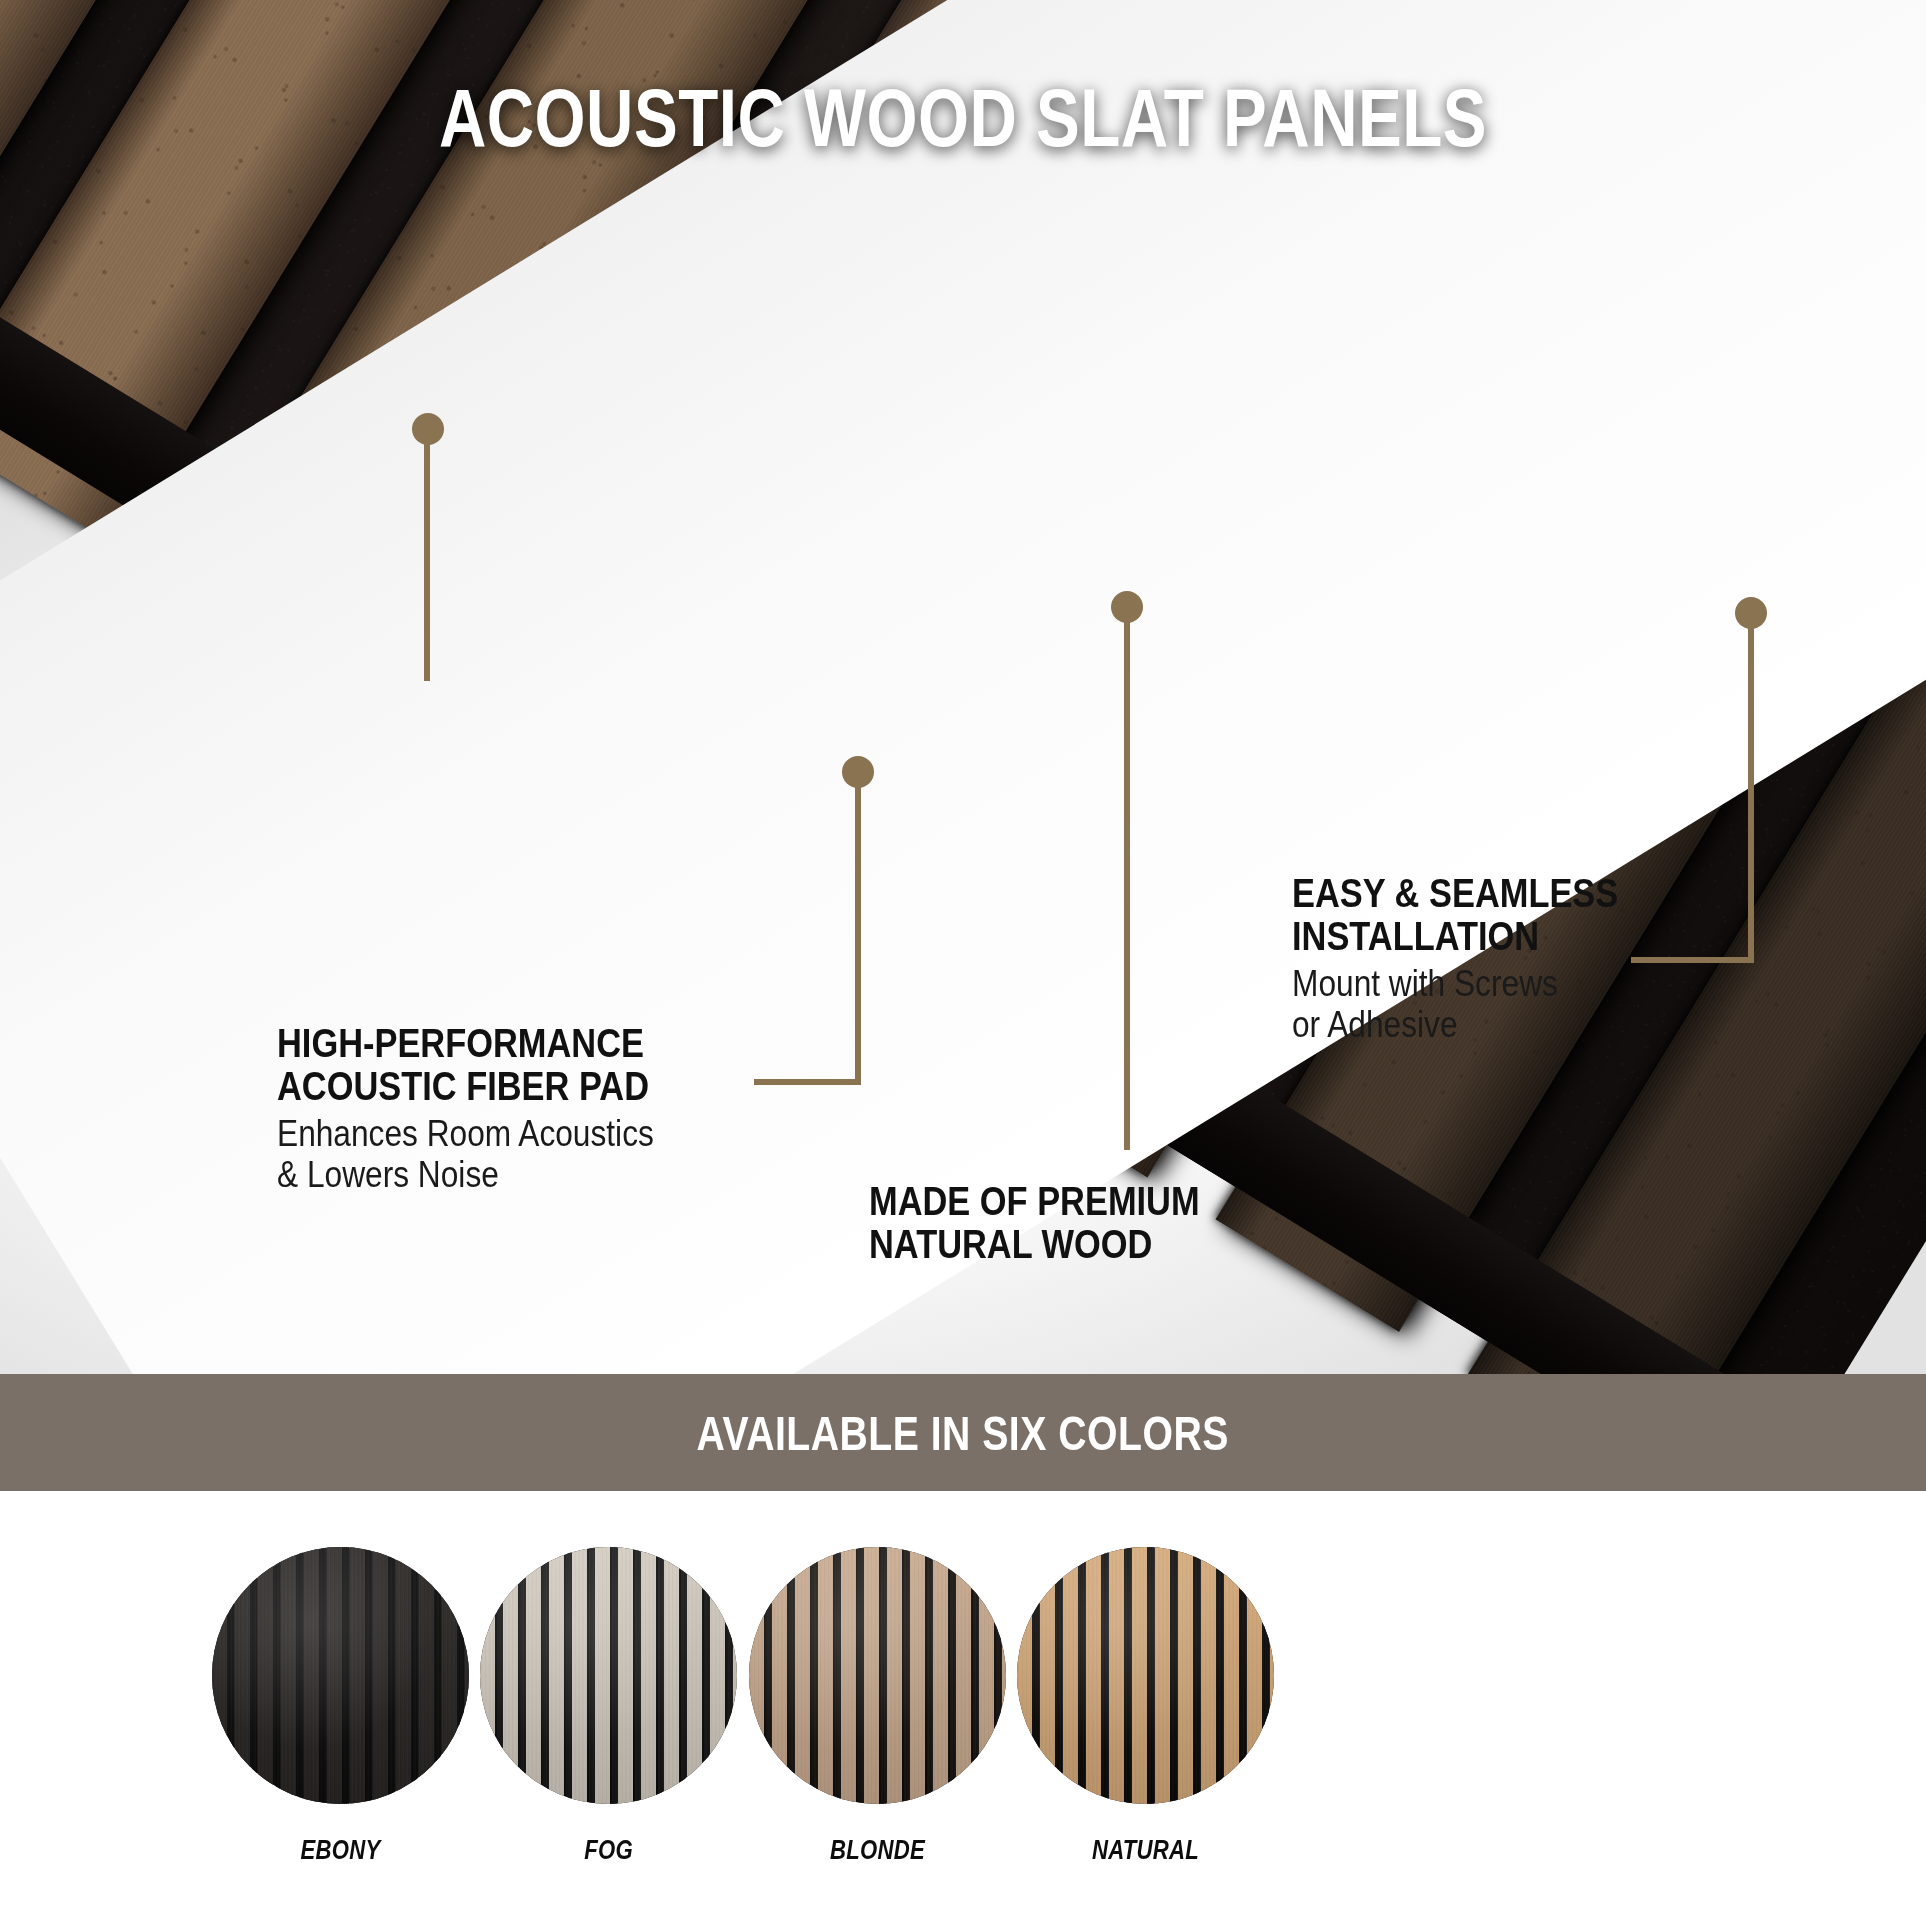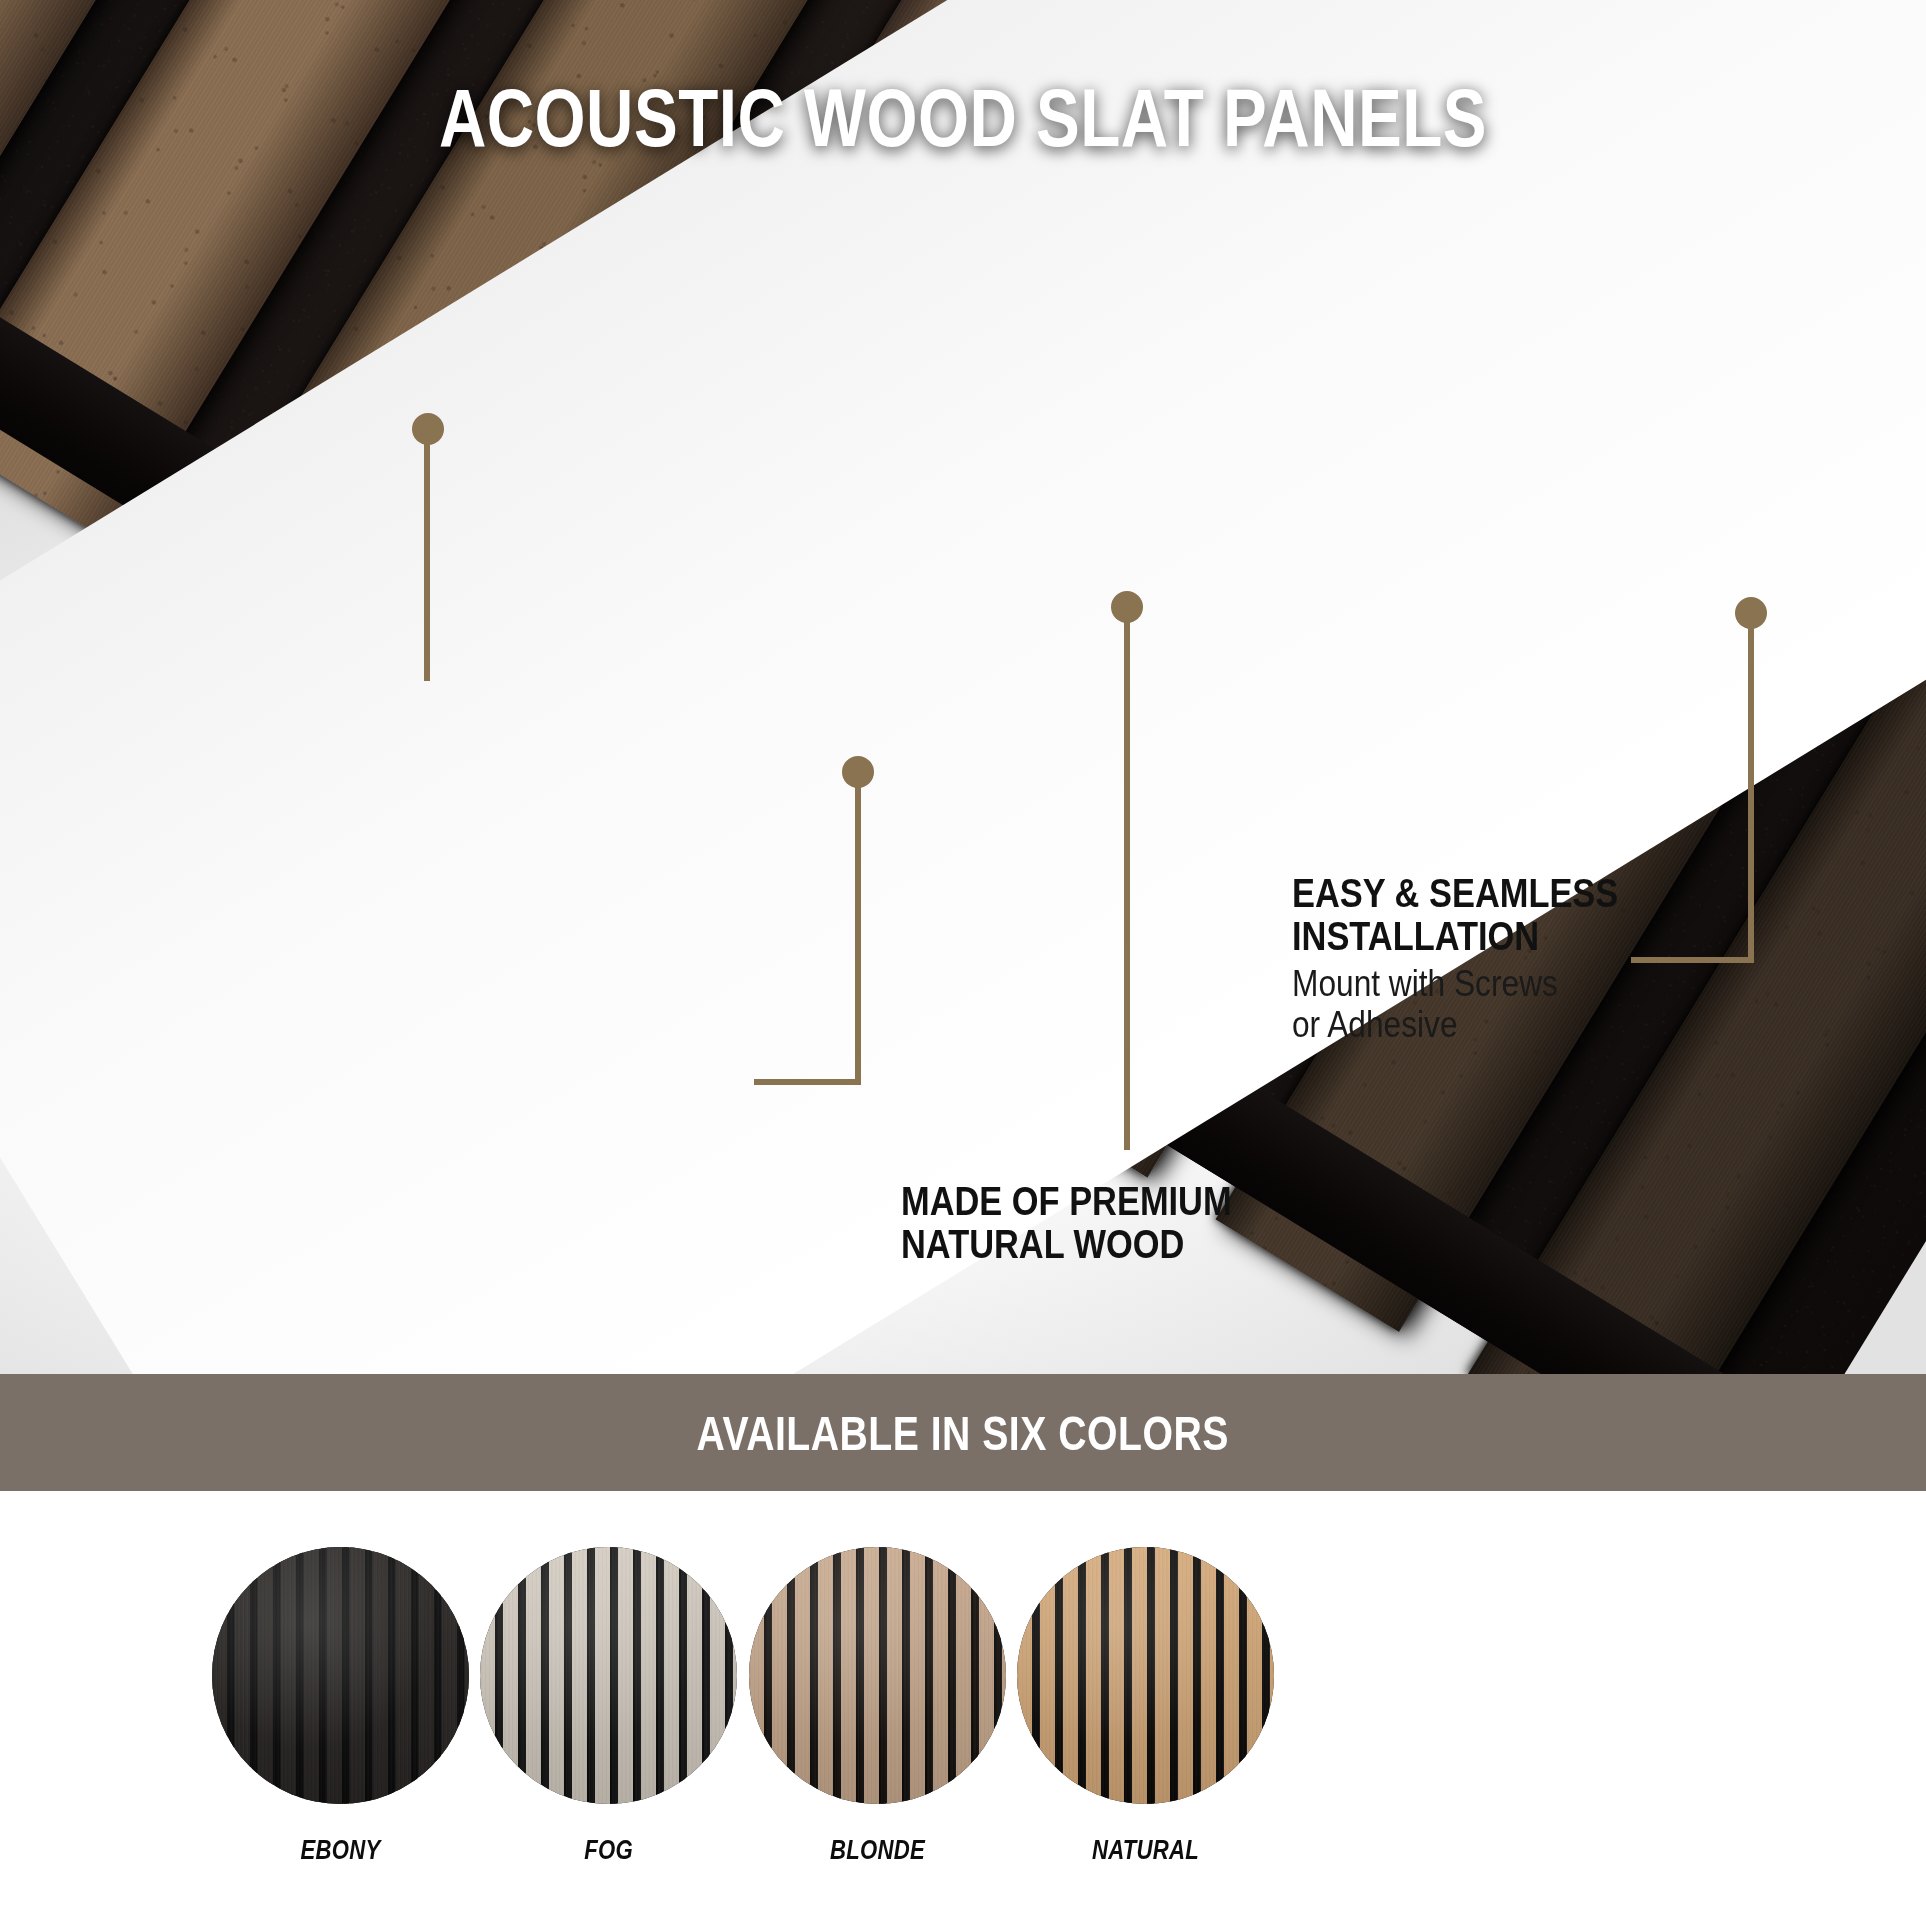--- a/index.html
+++ b/index.html
@@ -189,22 +189,28 @@
     <div class="lead lead-h" style="left:754px;top:1079px;width:107px"></div>
 
     <div class="dot" style="left:1111px;top:591px"></div>
     <div class="lead lead-v" style="left:1124px;top:607px;height:543px"></div>
 
     <div class="dot" style="left:1735px;top:597px"></div>
     <div class="lead lead-v" style="left:1748px;top:613px;height:350px"></div>
     <div class="lead lead-h" style="left:1631px;top:957px;width:123px"></div>
 
 
-
-    <div class="callout" style="left:901px;top:1180px;">
+    <div class="callout" style="left:277px;top:1022px;">
+      <div class="c-head">HIGH-PERFORMANCE</div>
+      <div class="c-head">ACOUSTIC FIBER PAD</div>
+      <div class="c-sub">Enhances Room Acoustics</div>
+      <div class="c-sub" style="margin-top:0">&amp; Lowers Noise</div>
+    </div>
+
+    <div class="callout" style="left:869px;top:1180px;">
       <div class="c-head">MADE OF PREMIUM</div>
       <div class="c-head">NATURAL WOOD</div>
     </div>
 
     <div class="callout" style="left:1292px;top:872px;">
       <div class="c-head">EASY &amp; SEAMLESS</div>
       <div class="c-head">INSTALLATION</div>
       <div class="c-sub">Mount with Screws</div>
       <div class="c-sub" style="margin-top:0">or Adhesive</div>
     </div>

